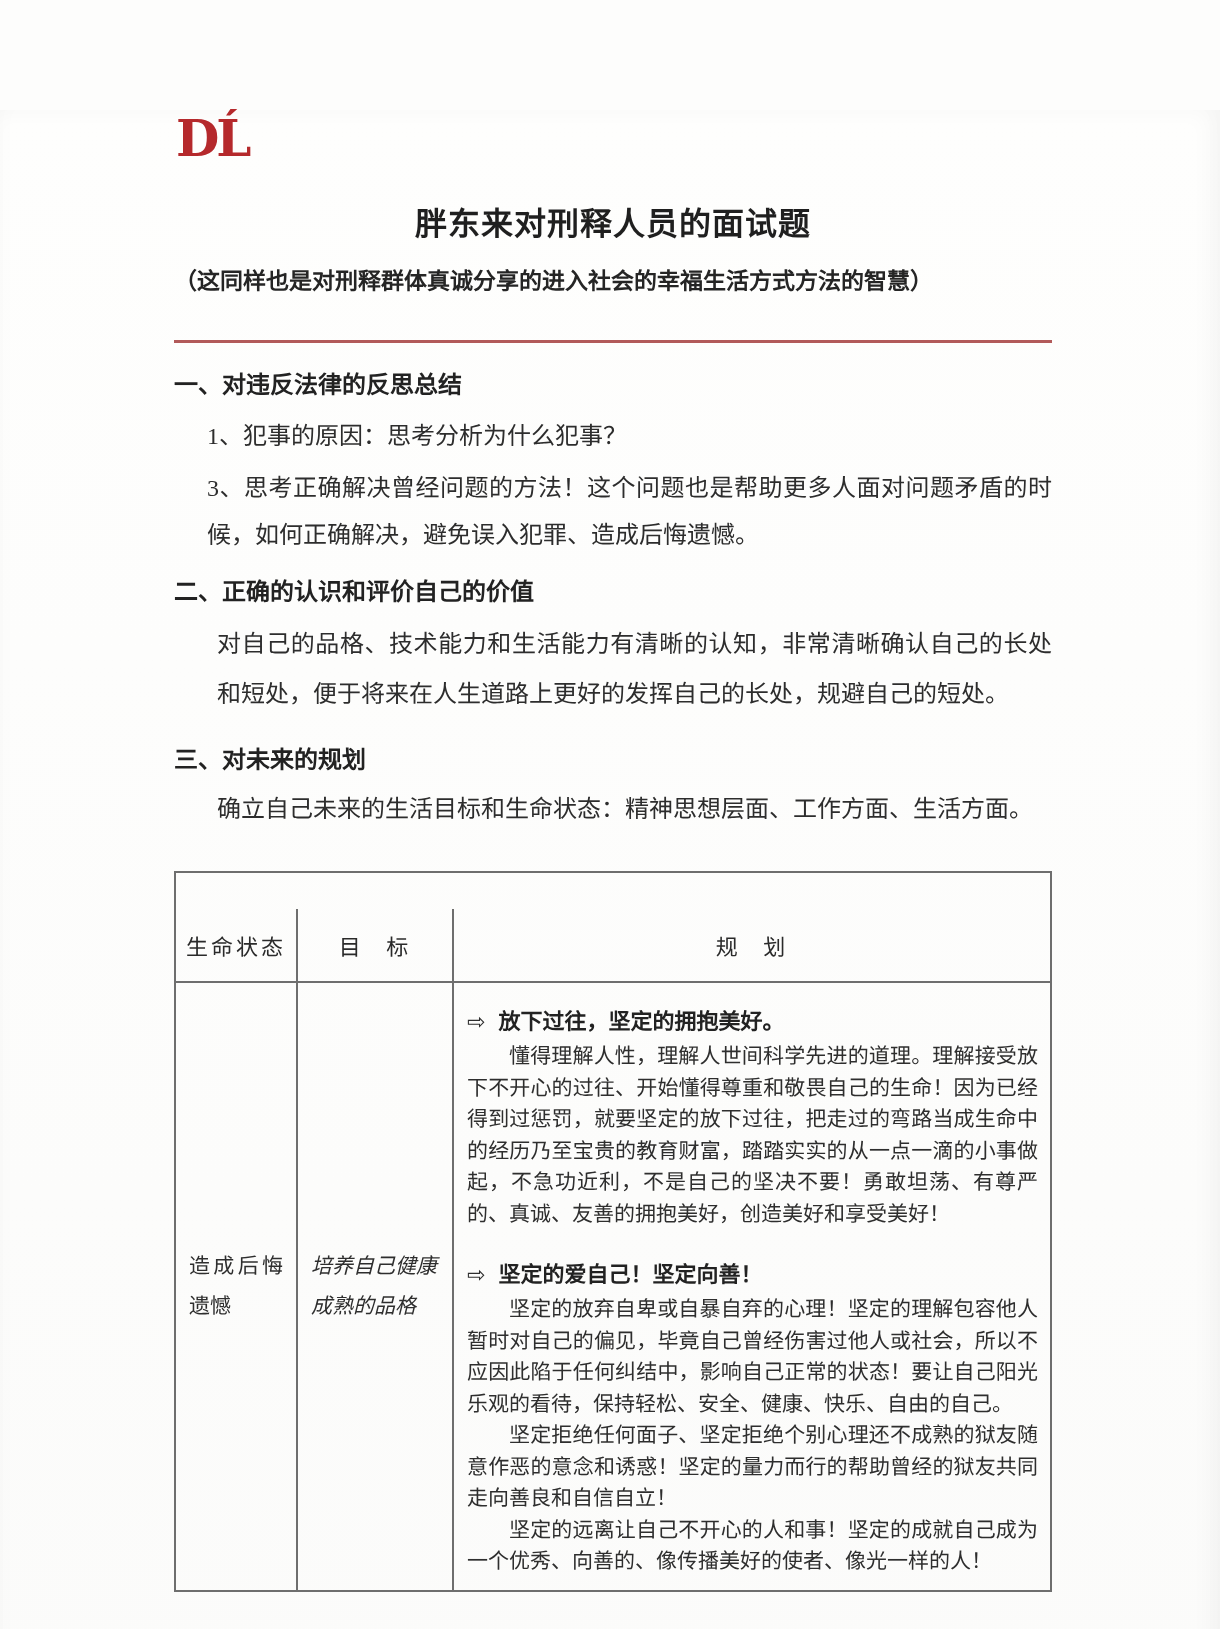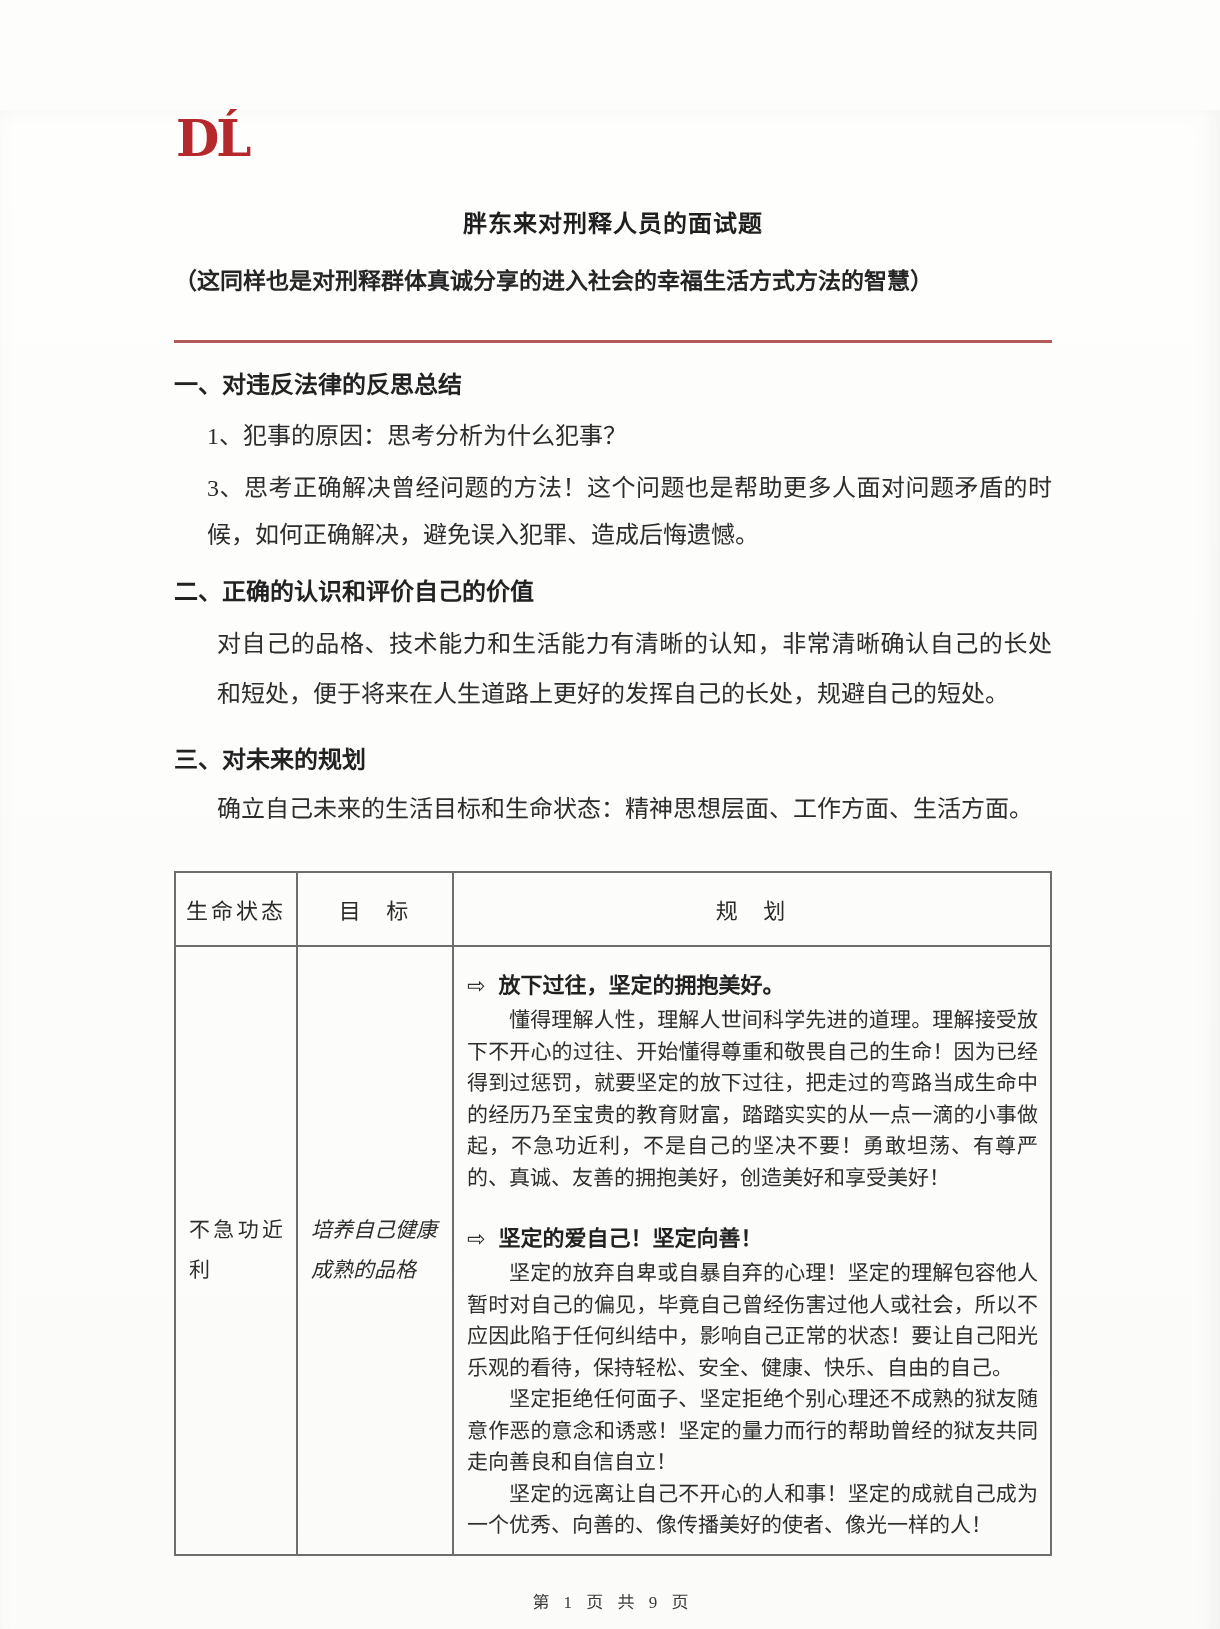--- a/index.html
+++ b/index.html
@@ -26,21 +26,21 @@
     font-family: "DejaVu Serif", "Liberation Serif", serif;
     font-size: 50px;
     line-height: 58px;
     font-weight: 600;
     letter-spacing: -3px;
     color: #b5292c;
   }
   .doc-title {
     margin-top: 34px;
     text-align: center;
-    font-size: 24px;
+    font-size: 32px;
     line-height: 44px;
     font-weight: 700;
     letter-spacing: 1px;
     color: #1f1f1f;
   }
   .doc-subtitle {
     margin-top: 20px;
     font-size: 23px;
     line-height: 32px;
     font-weight: 700;
@@ -95,20 +95,21 @@
   .th {
     height: 74px;
     border-bottom: 2px solid #6e6e6e;
     display: flex;
     align-items: center;
     justify-content: center;
     font-size: 22px;
     letter-spacing: 3px;
     word-spacing: 14px;
     color: #2a2a2a;
+    margin-top: 36px;
   }
   .col-sep { border-right: 2px solid #6e6e6e; }
   .td-life, .td-goal {
     display: flex;
     align-items: center;
     padding: 0 13px;
     font-size: 21px;
     line-height: 40px;
     color: #2e2e2e;
   }
@@ -185,21 +186,21 @@
     <div class="sec-heading h3">三、对未来的规划</div>
     <div class="sec-body single">确立自己未来的生活目标和生命状态：精神思想层面、工作方面、生活方面。</div>
   </div>
 
   <div class="plan-table">
     <div class="th col-sep">生命状态</div>
     <div class="th col-sep">目 标</div>
     <div class="th">规 划</div>
 
     <div class="td-life col-sep">
-      <div class="cell-inner">不急功近利</div>
+      <div class="cell-inner">造成后悔遗憾</div>
     </div>
 
     <div class="td-goal col-sep">
       <div class="cell-inner">培养自己健康成熟的品格</div>
     </div>
 
     <div class="td-plan">
 
       <div class="plan-block">
         <div class="plan-heading">

